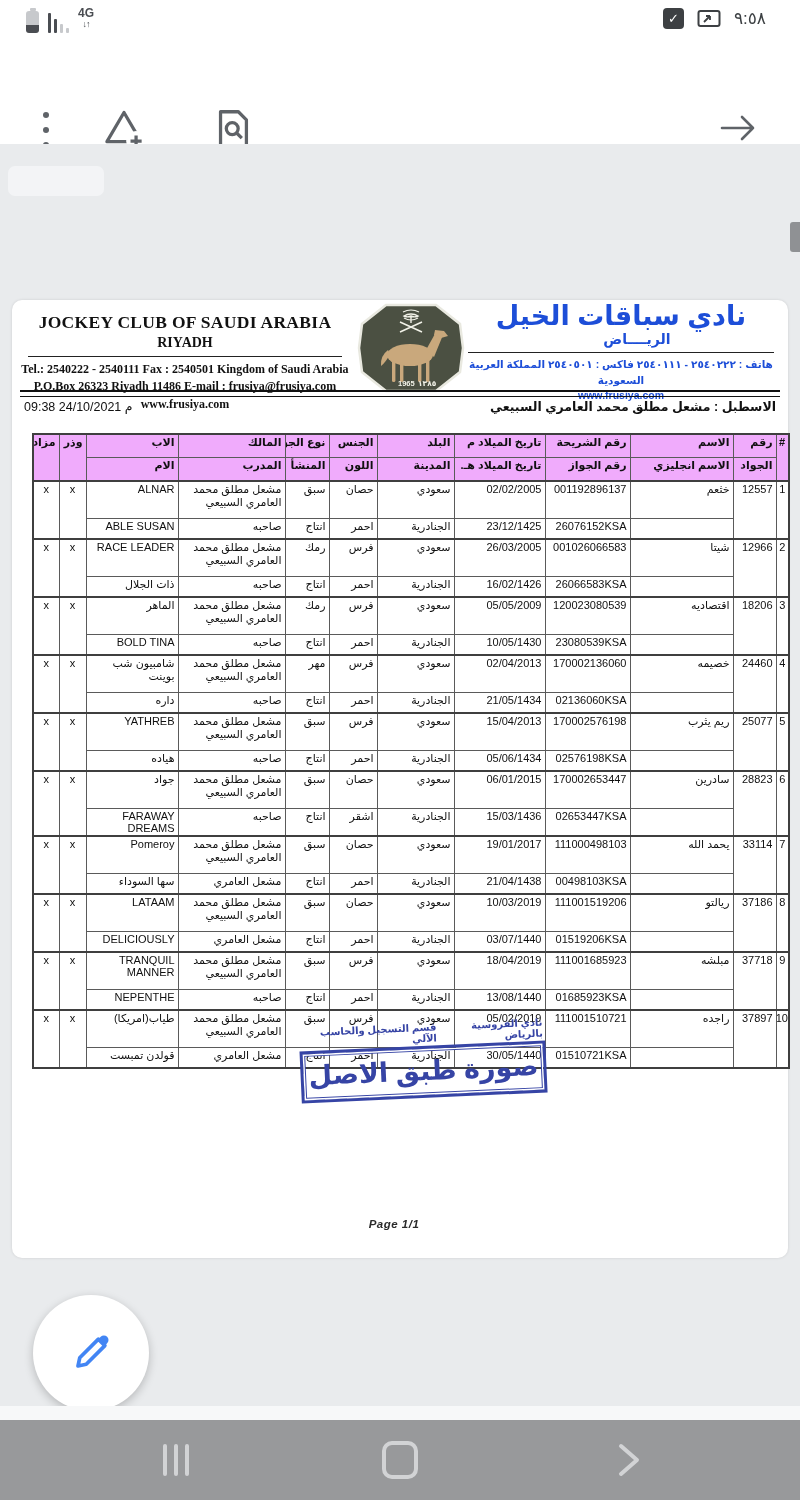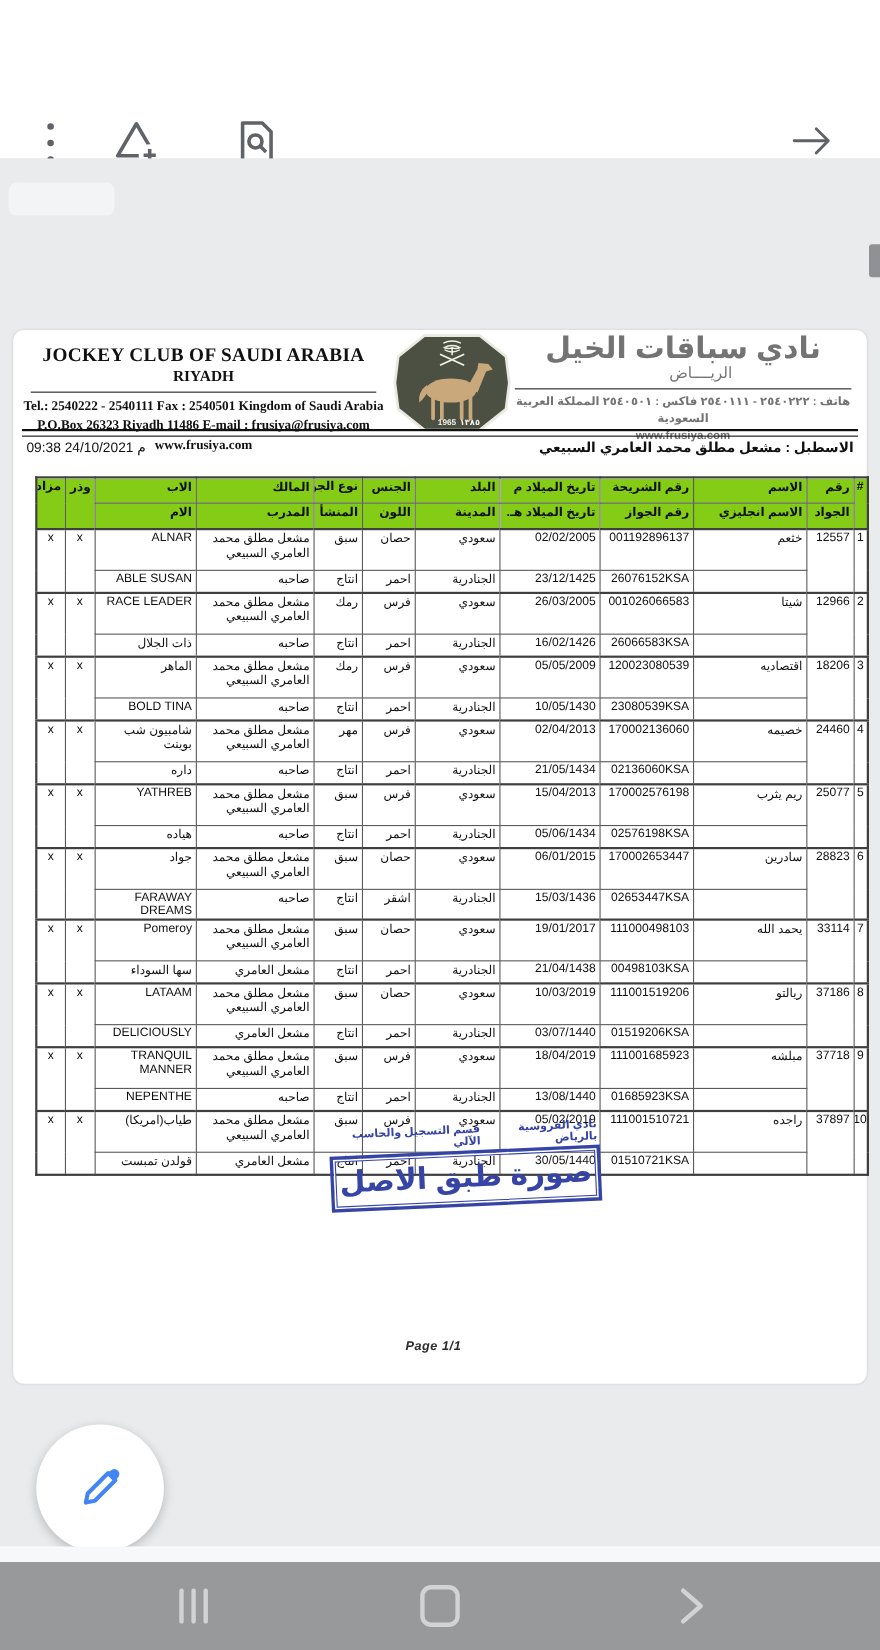--- a/index.html
+++ b/index.html
@@ -40,35 +40,35 @@
   .vscroll{position:absolute;right:0;top:78px;width:10px;height:30px;background:#7f8184;border-radius:3px 0 0 3px;opacity:.85;}
   .pdf-page{position:absolute;left:12px;top:156px;width:776px;height:958px;background:#fff;box-shadow:0 0 3px rgba(0,0,0,.12);border-radius:10px;}
 
   
   .lh-en{position:absolute;left:8px;top:12px;width:330px;text-align:center;font-family:"Liberation Serif","DejaVu Serif",serif;color:#111;}
   .lh-en .t1{font-size:17.5px;font-weight:bold;letter-spacing:.3px;}
   .lh-en .t2{font-size:14px;font-weight:bold;margin-top:2px;}
   .lh-rule{border-top:1.5px solid #222;margin:5px 8px 4px 8px;}
   .lh-en .ln{font-size:12px;font-weight:bold;line-height:1.45;}
   .lh-logo{position:absolute;left:344px;top:2px;width:110px;height:92px;}
-  .lh-ar{position:absolute;right:6px;top:0;width:322px;text-align:center;direction:rtl;color:#737373;}
+  .lh-ar{position:absolute;right:6px;top:0;width:322px;text-align:center;direction:rtl;color:#1d4ed8;}
   .lh-ar .t1{font-size:27px;font-weight:bold;line-height:1.25;}
-  .lh-ar .t2{font-size:14px;font-weight:normal;margin-top:-3px;padding-left:32px;}
+  .lh-ar .t2{font-size:14px;font-weight:bold;margin-top:-3px;padding-left:32px;}
   .lh-ar .ln{font-size:10.5px;font-weight:bold;line-height:1.5;direction:rtl;}
   .lh-bottomrule{position:absolute;left:8px;right:8px;top:90px;height:4px;border-top:2px solid #111;border-bottom:1px solid #111;}
 
   .stable-row{position:absolute;left:10px;right:10px;top:99px;height:22px;font-size:12.5px;color:#111;}
   .stable-label{position:absolute;right:2px;direction:rtl;font-weight:bold;}
   .stable-date{position:absolute;left:2px;direction:ltr;text-align:center;}
 
   
   .tbl-wrap{position:absolute;left:20px;top:133px;}
   table.horses{direction:rtl;border-collapse:collapse;table-layout:fixed;width:756px;font-size:11px;color:#101010;}
   table.horses td,table.horses th{border:1px solid #5a5a5a;padding:1px 3px;vertical-align:top;overflow:hidden;white-space:normal;}
-  table.horses thead td{background:#84cc16;font-weight:bold;height:20px;white-space:nowrap;}
+  table.horses thead td{background:#f0abfc;font-weight:bold;height:20px;white-space:nowrap;}
   table.horses tr.rA td{border-top:2px solid #3f3f3f;height:34px;}
   table.horses tr.rB td{height:17px;}
   table.horses td.num{direction:ltr;text-align:right;}
   table.horses td.c-x{text-align:center;}
   table.horses td.c-idx{text-align:center;padding:1px 0;}
   table.horses thead td.hc{text-align:center;}
   table.horses{border:2px solid #3f3f3f;}
 
   
   .stamp{position:absolute;left:288px;top:722px;width:246px;transform:rotate(-2.6deg);color:#3644a5;direction:rtl;}
@@ -88,20 +88,43 @@
   .nv-recents i{position:absolute;top:0;width:4px;height:32px;background:#d2d3d5;border-radius:2px;}
   .nv-recents i:nth-child(1){left:0;}.nv-recents i:nth-child(2){left:11px;}.nv-recents i:nth-child(3){left:22px;}
   .nv-home{position:absolute;left:382px;top:21px;width:28px;height:30px;border:4.5px solid #d2d3d5;border-radius:10px;}
   .nv-back{position:absolute;left:617px;top:22px;}
 </style>
 </head>
 <body>
 
 <div id="screen">
 
+  <div class="status-bar">
+    <div class="battery"></div>
+    <div class="sigbars">
+        <i></i>
+        <i></i>
+        <i></i>
+        <i></i>
+      </div>
+    <div class="net4g">
+      <div>4G</div>
+      <div class="arrows">↓↑</div>
+    </div>
+    <div class="sb-right">
+      <div class="checkicon">
+          <span>✓</span>
+        </div>
+      <svg width="24" height="20" viewBox="0 0 24 20">
+        <rect x="1.5" y="2" width="21" height="15" rx="2" fill="none" stroke="#3d4043" stroke-width="2"></rect>
+        <path d="M7 13 L13 7 M13 7 h-4 M13 7 v4" stroke="#3d4043" stroke-width="1.8" fill="none"></path>
+      </svg>
+      <div class="clock">٩:٥٨</div>
+    </div>
+  </div>
 
   <div class="toolbar">
     <div class="kebab">
         <i></i>
         <i></i>
         <i></i>
       </div>
     <svg class="tb-icon tb-drive" width="48" height="46" viewBox="0 0 24 24">
       <path d="M12 3.4 L20.9 18.6 H3.1 Z" fill="none" stroke="#5f6368" stroke-width="1.7" stroke-linejoin="round"></path>
       <circle cx="18.3" cy="18.3" r="5.2" fill="#ffffff"></circle>

